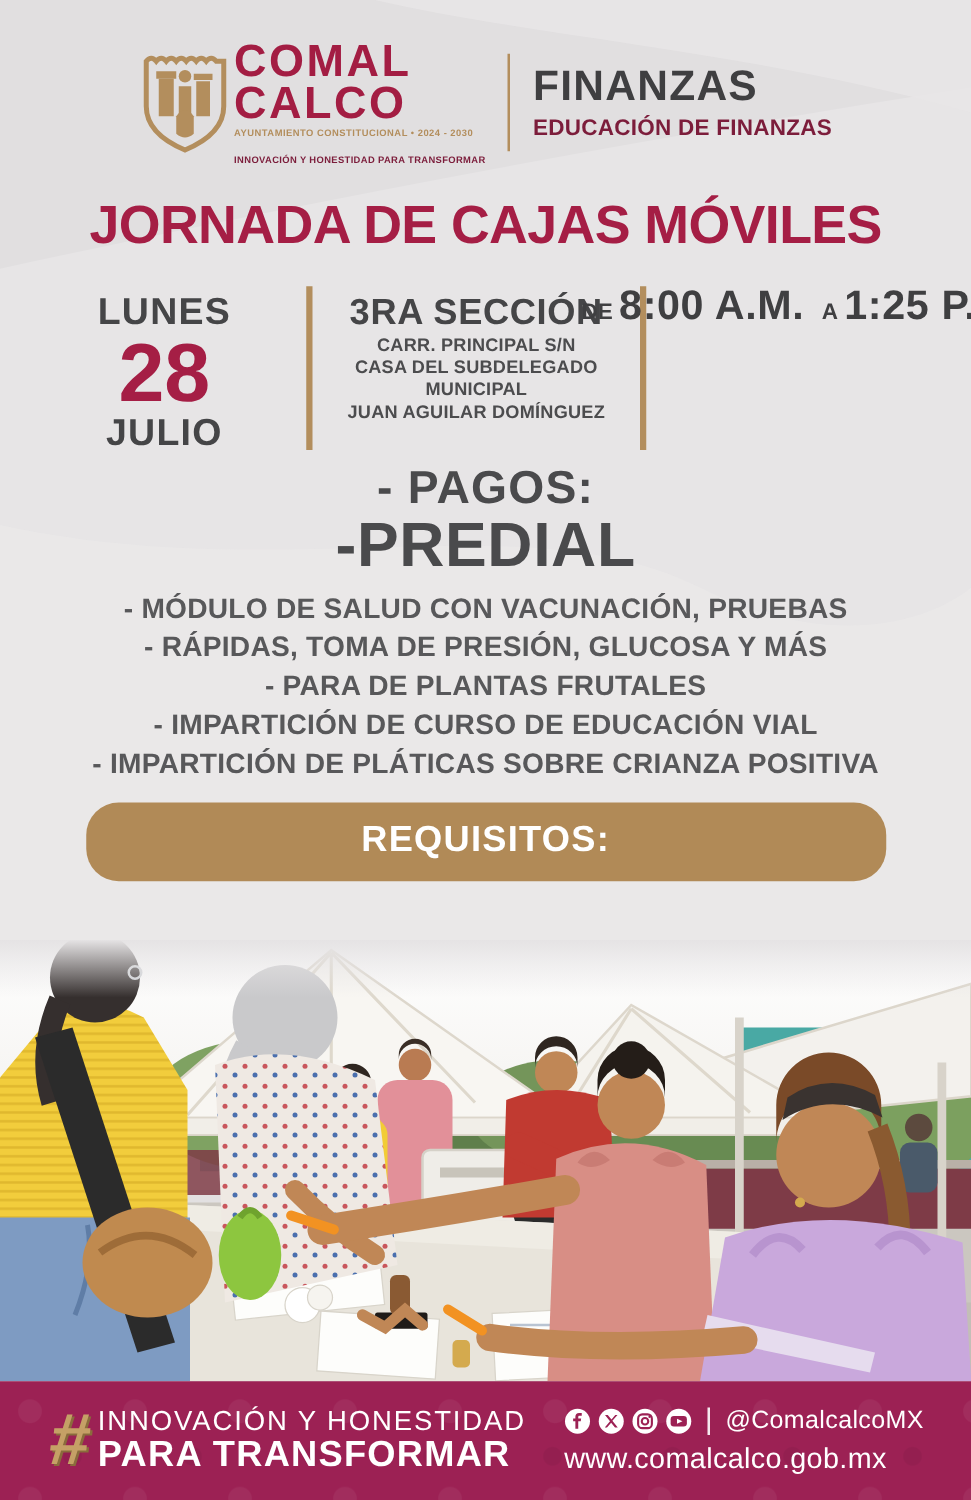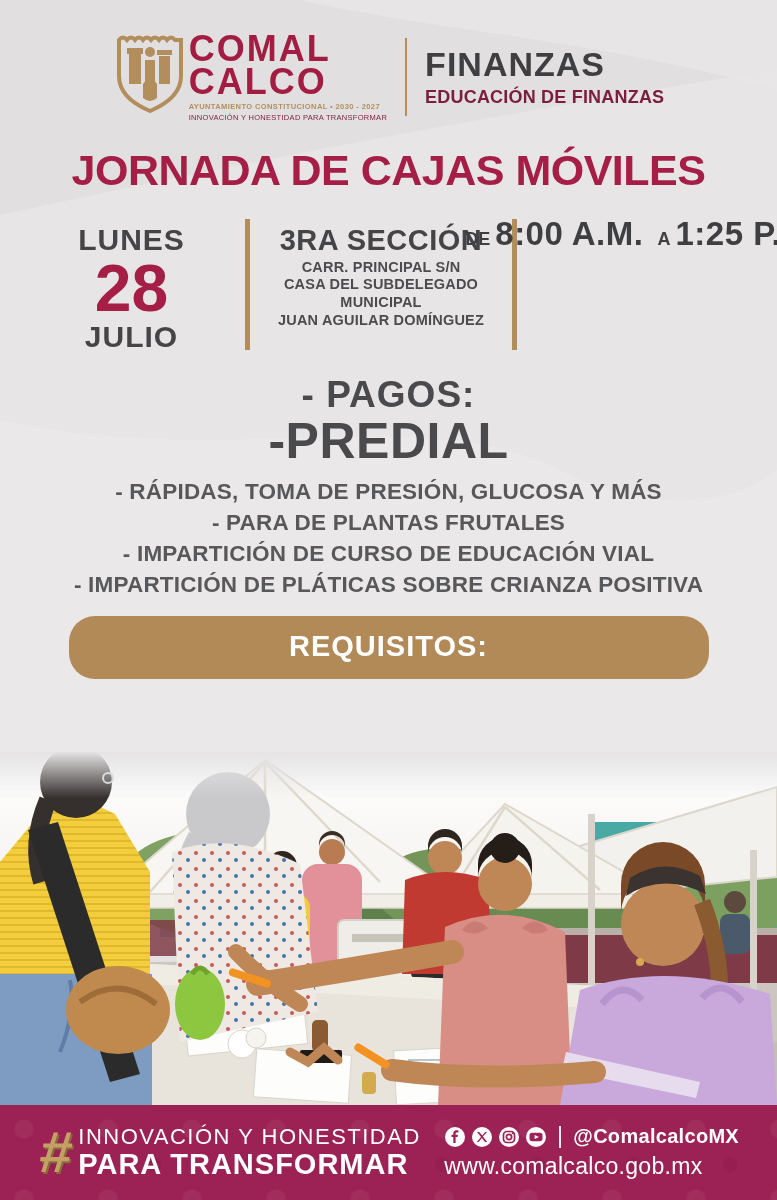--- a/index.html
+++ b/index.html
@@ -7,28 +7,28 @@
   body { font-family:"Liberation Sans", sans-serif; }
   .poster{
     position:relative; width:777px; height:1200px; margin:0 auto;
     background:#e2e0e1; overflow:hidden;
   }
   .bg-swoosh{ position:absolute; top:0; left:0; z-index:0; }
   .content{ position:relative; z-index:2; }
 
   
   .header{ display:flex; justify-content:center; align-items:center; gap:18px; padding-top:32px; }
-  .logo-block{ display:flex; gap:2px; }
+  .logo-block{ display:flex; align-items:center; gap:2px; }
   .shield{ width:74px; height:82px; }
   .wordmark{ text-align:left; }
   .wordmark .wm1,.wordmark .wm2{
     font-size:36px; font-weight:800; letter-spacing:2px; color:#a31d43; line-height:0.92;
   }
   .wordmark .wm-sub1{ font-size:7.5px; color:#b38e5d; font-weight:700; letter-spacing:0.4px; margin-top:4px;}
-  .wordmark .wm-sub2{ font-size:7.5px; color:#7c1d3b; font-weight:400; letter-spacing:0.3px; margin-top:2px;}
+  .wordmark .wm-sub2{ font-size:7.5px; color:#7c1d3b; font-weight:700; letter-spacing:0.3px; margin-top:12px;}
   .header-divider{ width:2px; height:78px; background:#b38e5d; }
   .dept-block{ text-align:left; }
   .dept-name{ font-size:34px; font-weight:800; color:#3f3f41; letter-spacing:1px; line-height:1; }
   .dept-sub{ font-size:18px; font-weight:800; color:#7c1d3b; margin-top:6px; letter-spacing:0.2px; }
 
   
   .title{ text-align:center; margin-top:26px; color:#a51e45; }
   .title-line1{ font-size:43px; font-weight:800; letter-spacing:-0.5px; line-height:1.05; }
   .title-line2{ font-size:37px; font-weight:700; letter-spacing:0.5px; line-height:1.1; }
 
@@ -43,21 +43,21 @@
   .loc-line{ font-size:29px; font-weight:800; color:#454547; letter-spacing:0.5px; line-height:1.05; }
   .addr-line{ font-size:14.5px; font-weight:600; color:#4c4c4e; line-height:1.22; letter-spacing:0.2px;text-align:center; }
   .addr{ margin-top:3px; }
   .time-col{ width:230px; display:flex; flex-direction:row; justify-content:center; padding-left:8px; }
   .time-line{ white-space:nowrap; color:#3f3f41; line-height:1.15; text-align:left; }
   .time-prefix{ font-size:18px; font-weight:700; margin-right:5px; }
   .time-value{ font-size:33px; font-weight:800; letter-spacing:0.5px; }
   .time-line.second{ text-align:left; padding-left:14px; }
 
   
-  .services{ text-align:center; margin-top:20px; }
+  .services{ text-align:center; margin-top:5px; }
   .svc-heading{ font-size:37px; font-weight:600; color:#4a4a4c; letter-spacing:1px; }
   .svc-highlight{ font-size:50px; font-weight:800; color:#4a4a4c; letter-spacing:0.5px; line-height:1.0; }
   .svc-list{ margin-top:10px; }
   .svc-item{ font-size:22.5px; font-weight:800; color:#58585a; line-height:1.38; letter-spacing:0.2px; }
 
   
   .req-box{
     margin:16px auto 16px; width:640px; background:#b18a57; border-radius:26px;
     text-align:center; color:#fff; padding:14px 10px 16px;
   }
@@ -86,21 +86,21 @@
   .hash{ font-size:58px; font-weight:900; color:#c5a066; line-height:0.8;
          text-shadow:2px 2px 0 #8a6c3c; transform:skewX(-6deg); }
   .slogan-text{ text-align:left; }
   .slogan1{ font-size:22px; font-weight:400; letter-spacing:1.5px; line-height:1.15; }
   .slogan2{ font-size:29px; font-weight:800; letter-spacing:1px; line-height:1.1; }
   .footer-right{ text-align:left; }
   .social-row{ display:flex; align-items:center; gap:7px; }
   .social-icons{ display:flex; align-items:center; gap:5px; }
   .social-icons svg{ display:block; }
   .social-sep{ width:2px; height:22px; background:#fff; margin:0 5px; opacity:0.9; }
-  .handle{ font-size:20px; font-weight:700; letter-spacing:0.3px; }
+  .handle{ font-size:20px; font-weight:400; letter-spacing:0.3px; }
   .website{ font-size:23px; font-weight:500; margin-top:5px; letter-spacing:0.3px; }
 </style>
 </head>
 <body>
 
 <div class="poster">
 
   <svg class="bg-swoosh" width="777" height="780" viewBox="0 0 777 780">
     <rect x="0" y="0" width="777" height="780" fill="#e1dfe0"></rect>
     <path d="M0,215 C250,160 520,110 777,70 L777,780 L0,780 Z" fill="#e7e5e6"></path>
@@ -118,21 +118,21 @@
           <rect x="14" y="16" width="16" height="6" fill="#b38e5d"></rect>
           <rect x="32" y="28" width="10" height="24" fill="#b38e5d"></rect>
           <circle cx="37" cy="20" r="5" fill="#b38e5d"></circle>
           <rect x="46" y="24" width="11" height="28" fill="#b38e5d"></rect>
           <rect x="44" y="18" width="15" height="5" fill="#b38e5d"></rect>
           <path d="M30 52 Q37 42 44 52 L44 66 Q37 72 30 66 Z" fill="#b38e5d"></path>
         </svg>
         <div class="wordmark">
           <div class="wm1">COMAL</div>
           <div class="wm2">CALCO</div>
-          <div class="wm-sub1">AYUNTAMIENTO CONSTITUCIONAL • 2030 - 2027</div>
+          <div class="wm-sub1">AYUNTAMIENTO CONSTITUCIONAL • 2024 - 2030</div>
           <div class="wm-sub2">INNOVACIÓN Y HONESTIDAD PARA TRANSFORMAR</div>
         </div>
       </div>
       <div class="header-divider"></div>
       <div class="dept-block">
         <div class="dept-name">FINANZAS</div>
         <div class="dept-sub">EDUCACIÓN DE FINANZAS</div>
       </div>
     </div>
 
@@ -164,20 +164,21 @@
         <div class="time-line second">
           <span class="time-prefix">A</span><span class="time-value">1:25 P.M.</span>
         </div>
       </div>
     </div>
 
     <div class="services">
       <div class="svc-heading">- PAGOS:</div>
       <div class="svc-highlight">-PREDIAL</div>
       <div class="svc-list">
+        <div class="svc-item">- MÓDULO DE SALUD CON VACUNACIÓN, PRUEBAS</div>
         <div class="svc-item">- RÁPIDAS, TOMA DE PRESIÓN, GLUCOSA Y MÁS</div>
         <div class="svc-item">- PARA DE PLANTAS FRUTALES</div>
         <div class="svc-item">- IMPARTICIÓN DE CURSO DE EDUCACIÓN VIAL</div>
         <div class="svc-item">- IMPARTICIÓN DE PLÁTICAS SOBRE CRIANZA POSITIVA</div>
       </div>
     </div>
 
     <div class="req-box">
       <div class="req-heading">REQUISITOS:</div>
     </div>

